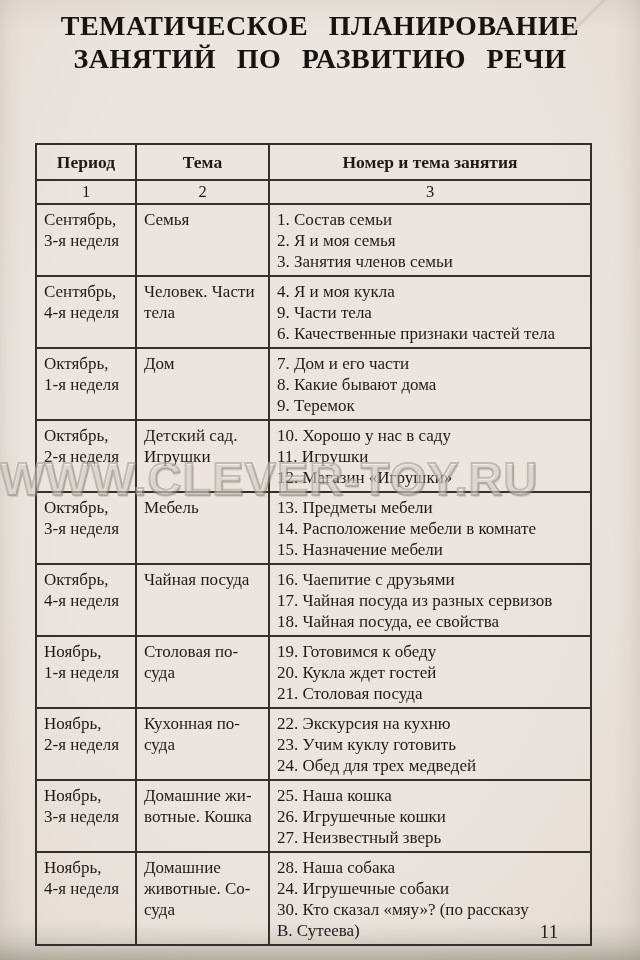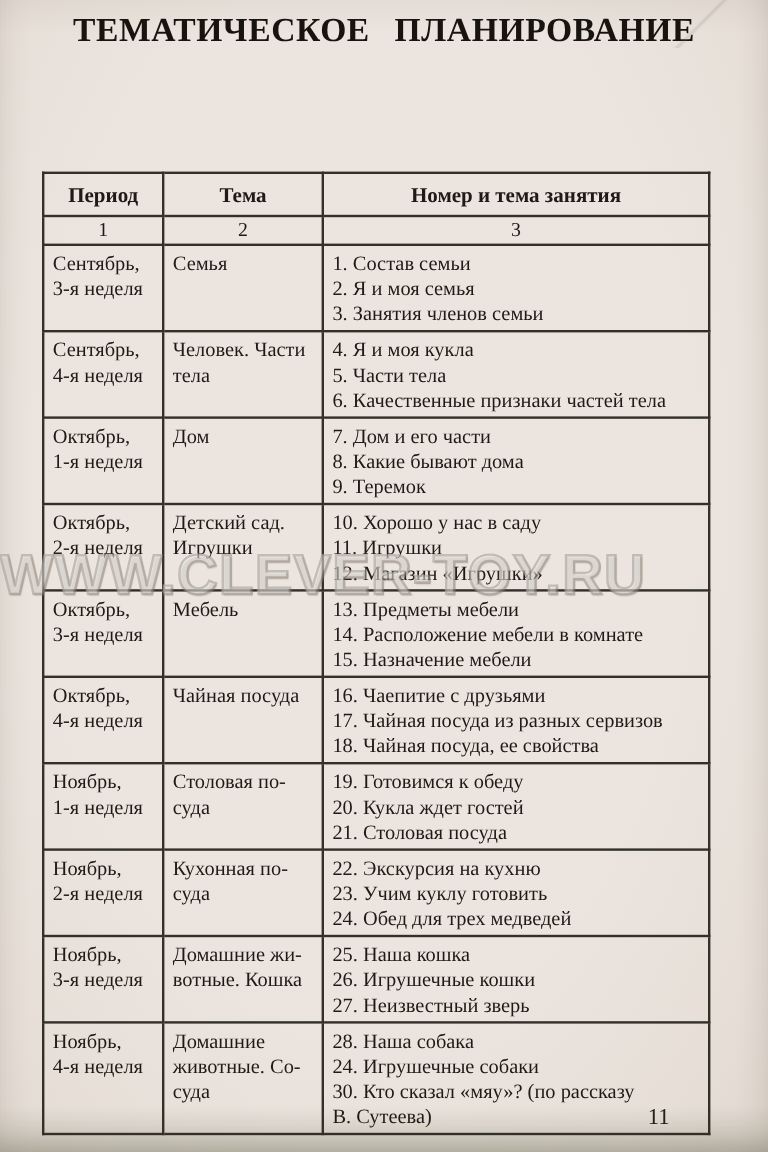--- a/index.html
+++ b/index.html
@@ -100,20 +100,21 @@
     color: #24201a;
   }
 </style>
 </head>
 <body>
 
 <div class="page">
 
   <div class="title">
     <div>ТЕМАТИЧЕСКОЕ ПЛАНИРОВАНИЕ</div>
+    <div>ЗАНЯТИЙ ПО РАЗВИТИЮ РЕЧИ</div>
   </div>
 
   <table class="plan">
     <colgroup>
         <col class="c1">
         <col class="c2">
         <col class="c3">
       </colgroup>
     <tbody>
       <tr class="head">
@@ -138,21 +139,21 @@
         </td>
       </tr>
 
       <tr class="body">
         <td class="pre">Сентябрь,
 4-я неделя</td>
         <td class="pre">Человек. Части
 тела</td>
         <td>
           <div class="lesson pre">4. Я и моя кукла</div>
-          <div class="lesson pre">5. Части тела</div>
+          <div class="lesson pre">9. Части тела</div>
           <div class="lesson pre">6. Качественные признаки частей тела</div>
         </td>
       </tr>
 
       <tr class="body">
         <td class="pre">Октябрь,
 1-я неделя</td>
         <td class="pre">Дом</td>
         <td>
           <div class="lesson pre">7. Дом и его части</div>

